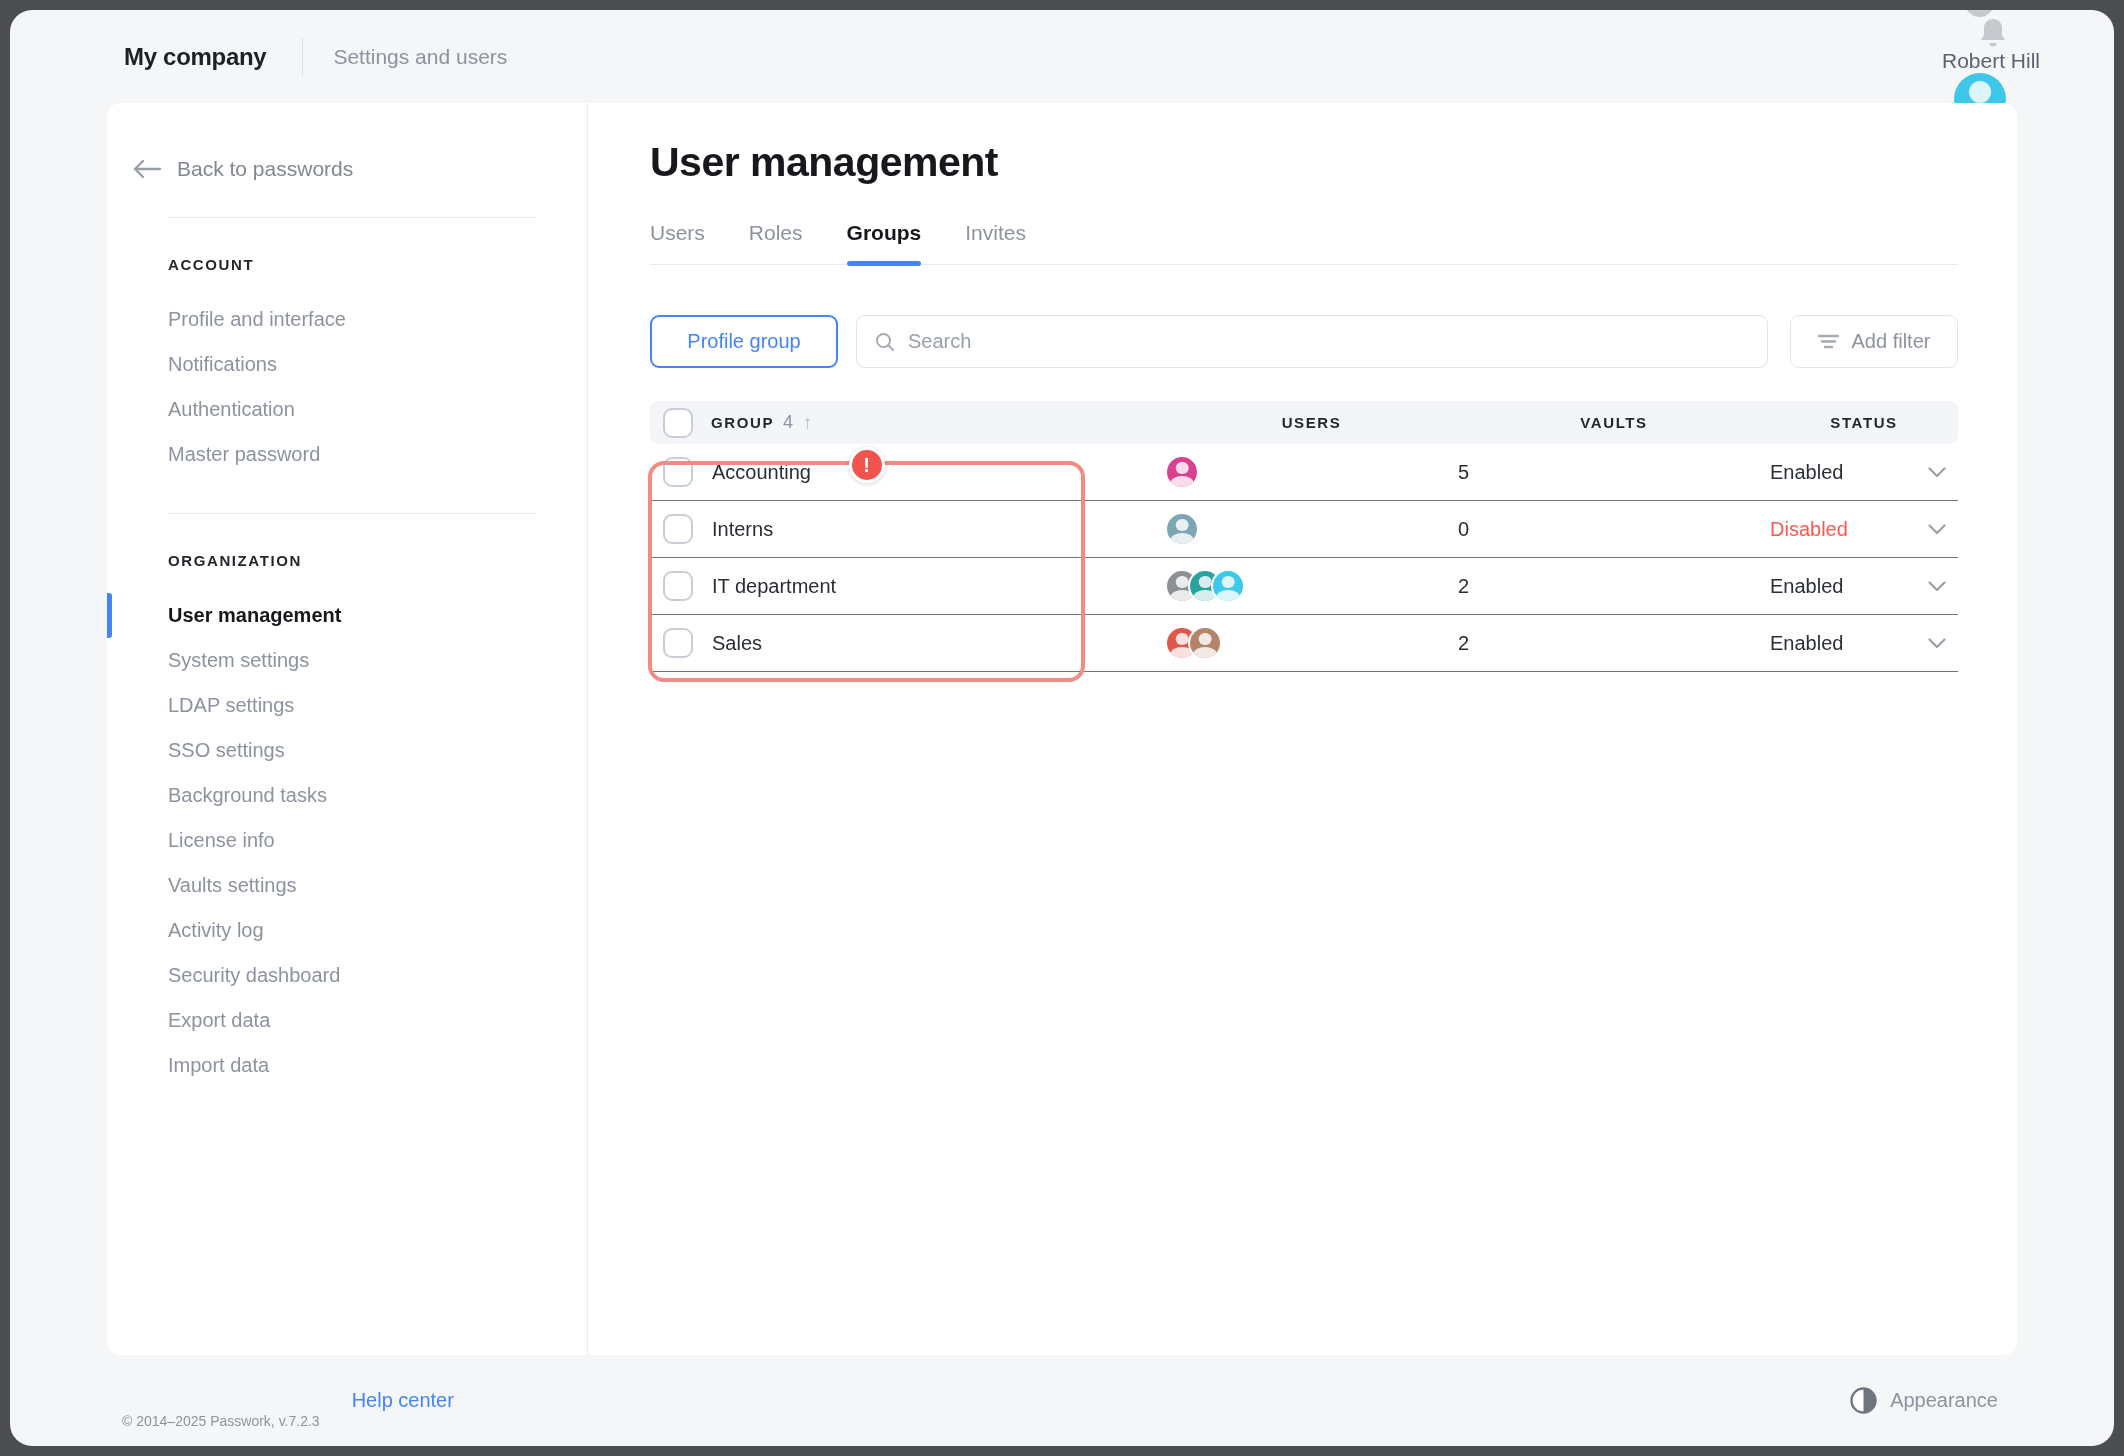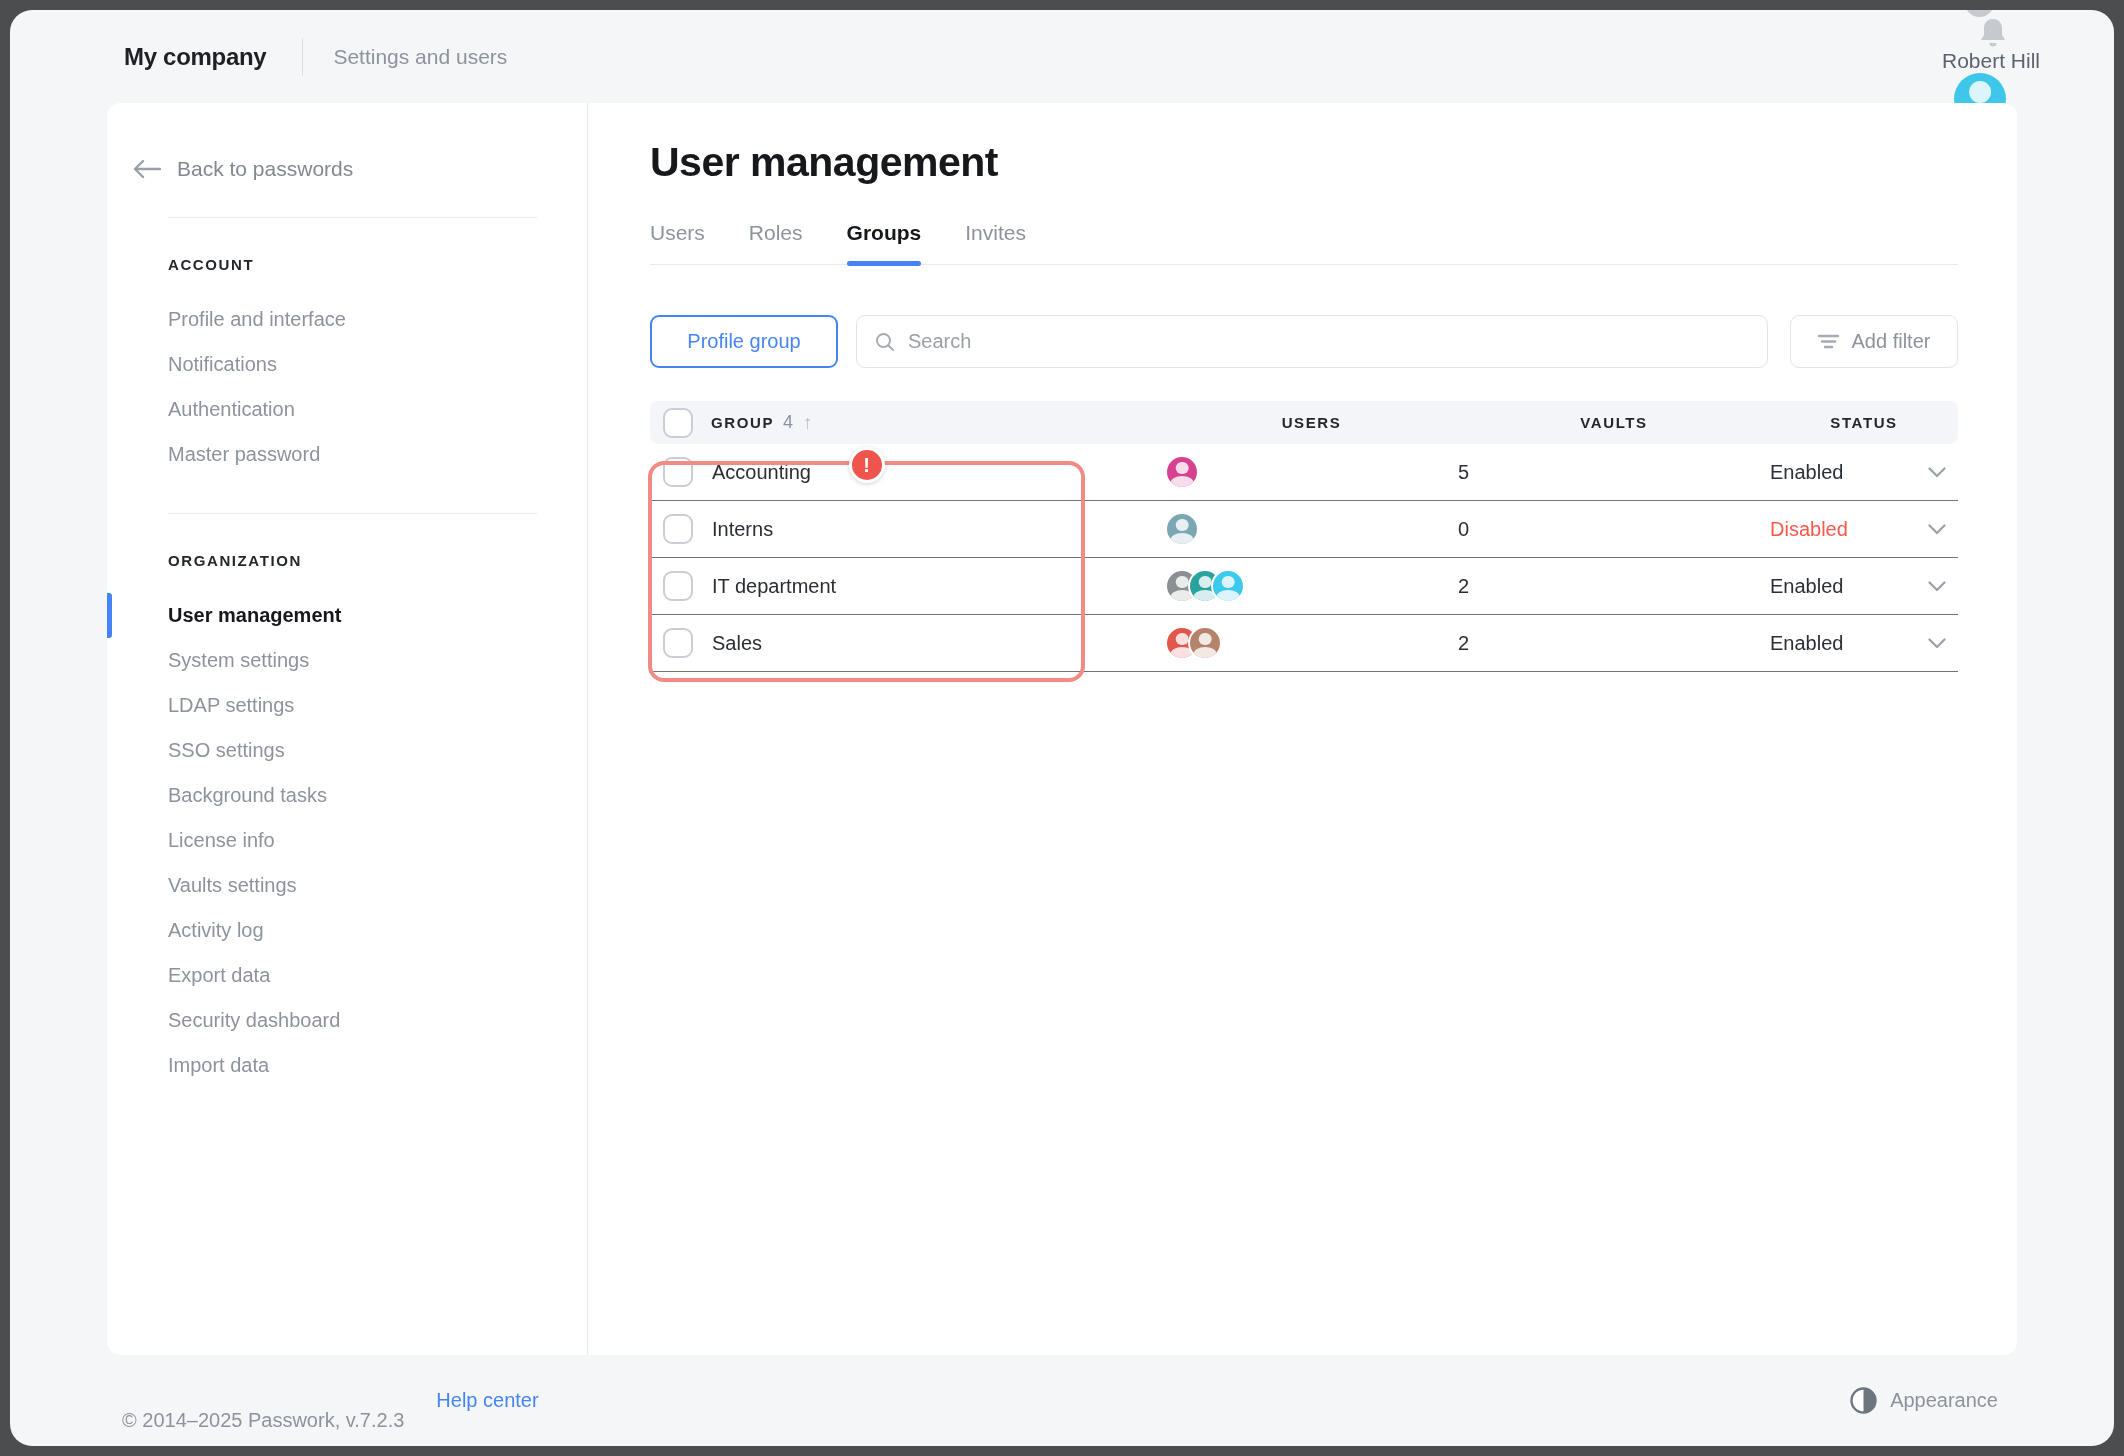--- a/index.html
+++ b/index.html
@@ -85,21 +85,21 @@
 
   .highlight-box { position:absolute; left:-2px; top:60px; width:437px; height:221px;
     border:4px solid #f28b84; border-radius:16px; pointer-events:none; }
   .alert-badge { position:absolute; left:50%; top:0; transform:translate(-50%,-50%);
     width:36px; height:36px; border-radius:50%; background:#f0544d; border:3px solid #fff;
     color:#fff; font-size:20px; font-weight:bold; display:flex; align-items:center;
     justify-content:center; box-shadow:0 1px 4px rgba(0,0,0,.18); }
 
   
   .footer { height:91px; display:flex; align-items:center; padding:0 116px 0 112px; }
-  .copyright { font-size:20px; color:#8d939d;margin-top:40px; }
+  .copyright { font-size:14px; color:#8d939d;margin-top:40px; }
   .help-link { margin-left:32px; font-size:20px; color:#4584f4; text-decoration:none; cursor:pointer; }
   .footer-right { margin-left:auto; display:flex; align-items:center; gap:13px; cursor:pointer; }
   .appearance-label { font-size:20px; color:#8d939d; }
 </style>
 </head>
 <body>
 
 <div class="window">
 
   <div class="topbar">
@@ -150,22 +150,22 @@
           <span class="active-bar"></span>
           <span>User management</span>
         </li>
         <li class="side-item">System settings</li>
         <li class="side-item">LDAP settings</li>
         <li class="side-item">SSO settings</li>
         <li class="side-item">Background tasks</li>
         <li class="side-item">License info</li>
         <li class="side-item">Vaults settings</li>
         <li class="side-item">Activity log</li>
+        <li class="side-item">Security dashboard</li>
         <li class="side-item">Export data</li>
-        <li class="side-item">Security dashboard</li>
         <li class="side-item">Import data</li>
       </ul>
     </div>
 
     <div class="main">
       <h1 class="page-title">User management</h1>
 
       <div class="tabs">
         <div class="tab">Users</div>
         <div class="tab">Roles</div>

